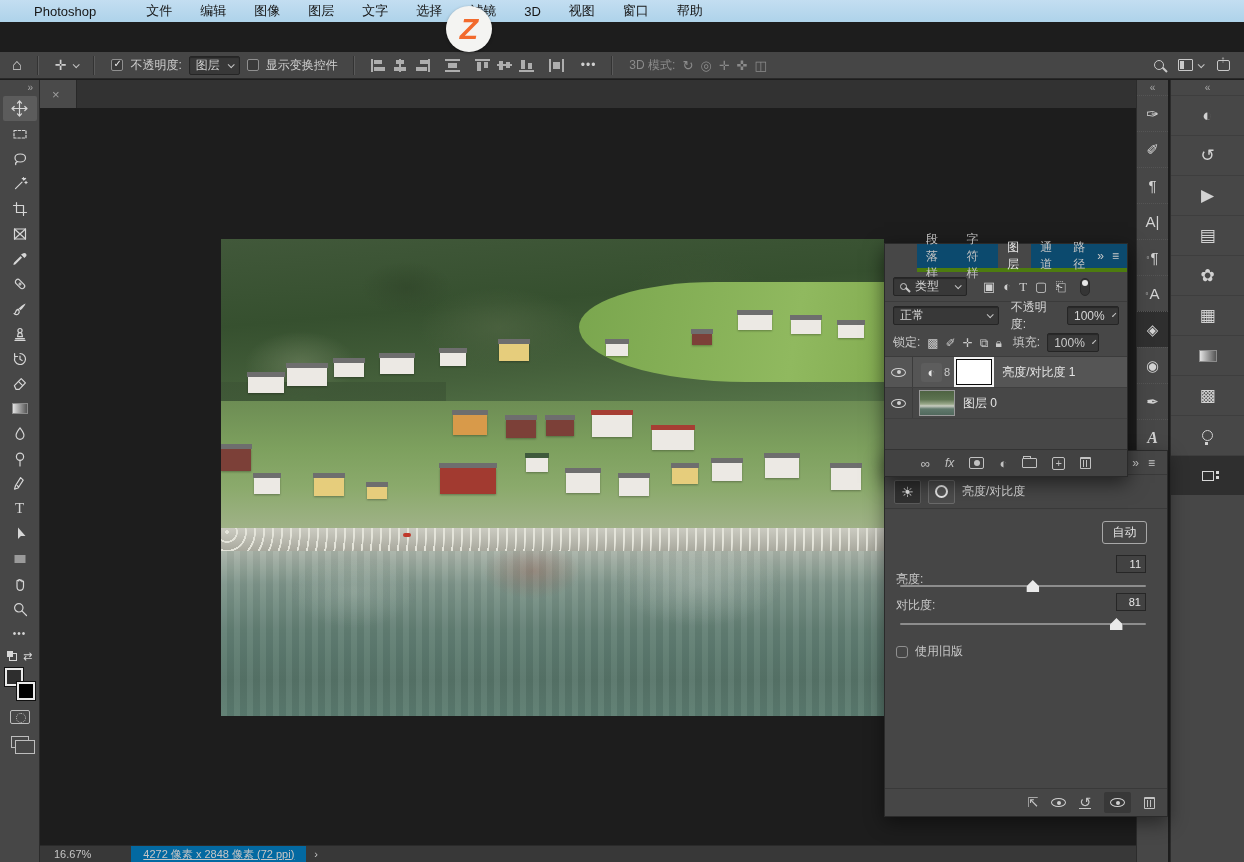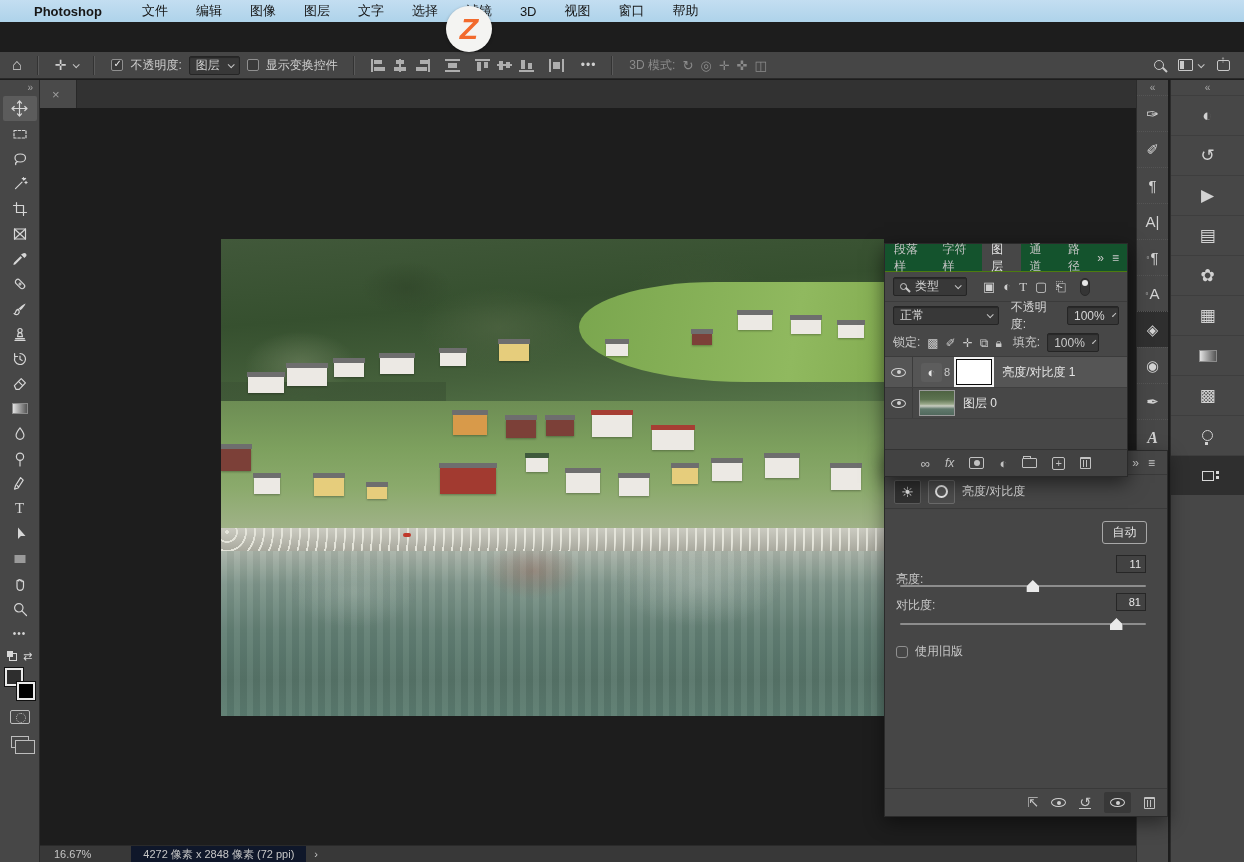--- a/index.html
+++ b/index.html
@@ -3,21 +3,21 @@
 <meta charset="utf-8">
 <style>
   * { margin:0; padding:0; box-sizing:border-box; }
   html,body { width:1244px; height:862px; overflow:hidden; }
   body { font-family:"Liberation Sans","DejaVu Sans",sans-serif; background:#1d1d1d; color:#d6d6d6; font-size:12px; -webkit-font-smoothing:antialiased; }
   #app { position:relative; width:1244px; height:862px; overflow:hidden; }
 
   
   #menu-bar { position:absolute; left:0; top:0; width:100%; height:22px; background:linear-gradient(#c3def1,#aed3ea); display:flex; align-items:center; gap:0; color:#161616; font-size:13px; z-index:30; }
   #menu-bar .apple { font-size:14px; padding:0 18px 0 16px; }
-  #menu-bar .app-name { font-weight:bold; margin-right:26px; }
+  #menu-bar .app-name { font-weight:normal; margin-right:36px; }
   #menu-bar .mi { padding:0 14px; }
   #title-bar { position:absolute; left:0; top:22px; width:100%; height:30px; background:#3c3c3c; border-bottom:1px solid #2a2a2a; z-index:20; }
   .tl { position:absolute; top:10px; width:12px; height:12px; border-radius:50%; }
   .tl.r { left:11px; background:#ff5f57; } .tl.y { left:31px; background:#febc2e; } .tl.g { left:51px; background:#28c840; }
   #window-title { position:absolute; left:0; right:0; top:7px; text-align:center; color:#9b9b9b; font-size:13px; }
   #watermark { position:absolute; left:446px; top:6px; z-index:40; display:flex; align-items:center; pointer-events:none; }
   #wm-logo { width:46px; height:46px; border-radius:50%; background:#f4f4f2; box-shadow:0 1px 3px rgba(0,0,0,.35); display:flex; align-items:center; justify-content:center; font-size:30px; font-weight:bold; color:#f26a2d; font-style:italic; }
   #wm-text { margin-left:10px; font-size:41px; font-weight:bold; color:#fdfdfd; letter-spacing:1px; text-shadow:0 1px 2px rgba(40,40,40,.55),0 0 1px #888; }
 
   
@@ -67,34 +67,34 @@
   .smode { width:18px; height:12px; border:1px solid #bdbdbd; position:relative; margin-top:12px; }
   .smode::after { content:""; position:absolute; left:3px; top:3px; width:18px; height:12px; border:1px solid #bdbdbd; background:#474747; }
 
   
   #tab-bar { position:absolute; left:40px; top:80px; width:1096px; height:28px; background:#323232; display:flex; z-index:4; }
   #doc-tab { background:#4a4a4a; display:flex; align-items:center; gap:10px; padding:0 16px 0 12px; color:#d2d2d2; border-right:1px solid #282828; }
   #doc-tab .x { color:#9e9e9e; font-size:13px; }
   #pasteboard { position:absolute; left:40px; top:108px; width:1096px; height:737px; background:#1d1d1d; z-index:1; }
   #status-bar { position:absolute; left:40px; top:845px; width:1096px; height:17px; background:#383838; border-top:1px solid #2a2a2a; display:flex; align-items:center; font-size:11px; color:#c6c6c6; z-index:4; }
   #status-zoom { padding:0 14px 0 14px; }
-  #status-doc { background:#0f172a; padding:1px 12px; margin-left:26px; }
+  #status-doc { background:#0369a1; padding:1px 12px; margin-left:26px;text-decoration:underline; }
   #status-chev { margin-left:8px; color:#c6c6c6; }
 
   
   #photo { position:absolute; left:181px; top:131px; width:663px; height:477px; overflow:hidden; background:#8ba06e; }
   .ph { position:absolute; }
   .h { position:absolute; background:#ece9e4; box-shadow:0 1px 2px rgba(0,0,0,.3); }
   .h::before { content:""; position:absolute; left:-1px; right:-1px; top:-5px; height:5px; background:#6e6e6e; }
   .h.rr::before { background:#a63e33; } .h.gr::before { background:#3f5a3c; }
   .h.red { background:#a23a30; } .h.yel { background:#e6cd7c; } .h.org { background:#d89a4a; } .h.drk { background:#7c4038; }
 
   
   #layers-panel { position:absolute; left:884px; top:243px; width:244px; height:234px; background:#474747; z-index:13; box-shadow:0 6px 18px rgba(0,0,0,.55); border:1px solid #2a2a2a; font-size:12px; }
-  #lp-tabs { height:28px; background:#14532d; display:flex; align-items:stretch; border-bottom:1px solid #4d7c0f; }
+  #lp-tabs { height:28px; background:#0c4a6e; display:flex; align-items:stretch; border-bottom:4px solid #4d7c0f;margin-left:32px; }
   .lp-tab { padding:0 9px; display:flex; align-items:center; color:#c3c3c3; }
   .lp-tab.active { background:#474747; color:#e3e3e3; }
   #lp-tabs .tail { margin-left:auto; display:flex; align-items:center; gap:8px; padding-right:8px; color:#c9c9c9; }
   #lp-filter { height:30px; display:flex; align-items:center; padding:0 8px; gap:8px; border-bottom:1px solid #3b3b3b; }
   .f-ic { color:#cfcfcf; font-size:13px; }
   .pill { width:10px; height:18px; background:#353535; border-radius:5px; position:relative; border:1px solid #2a2a2a; }
   .pill::after { content:""; position:absolute; left:1px; top:1px; width:6px; height:6px; border-radius:50%; background:#e6e6e6; }
   #lp-blend { height:27px; display:flex; align-items:center; padding:0 8px; gap:6px; }
   #lp-lock { height:28px; display:flex; align-items:center; padding:0 8px; gap:7px; border-bottom:1px solid #3b3b3b; color:#c9c9c9; }
   .lk { font-size:12px; color:#c9c9c9; }

